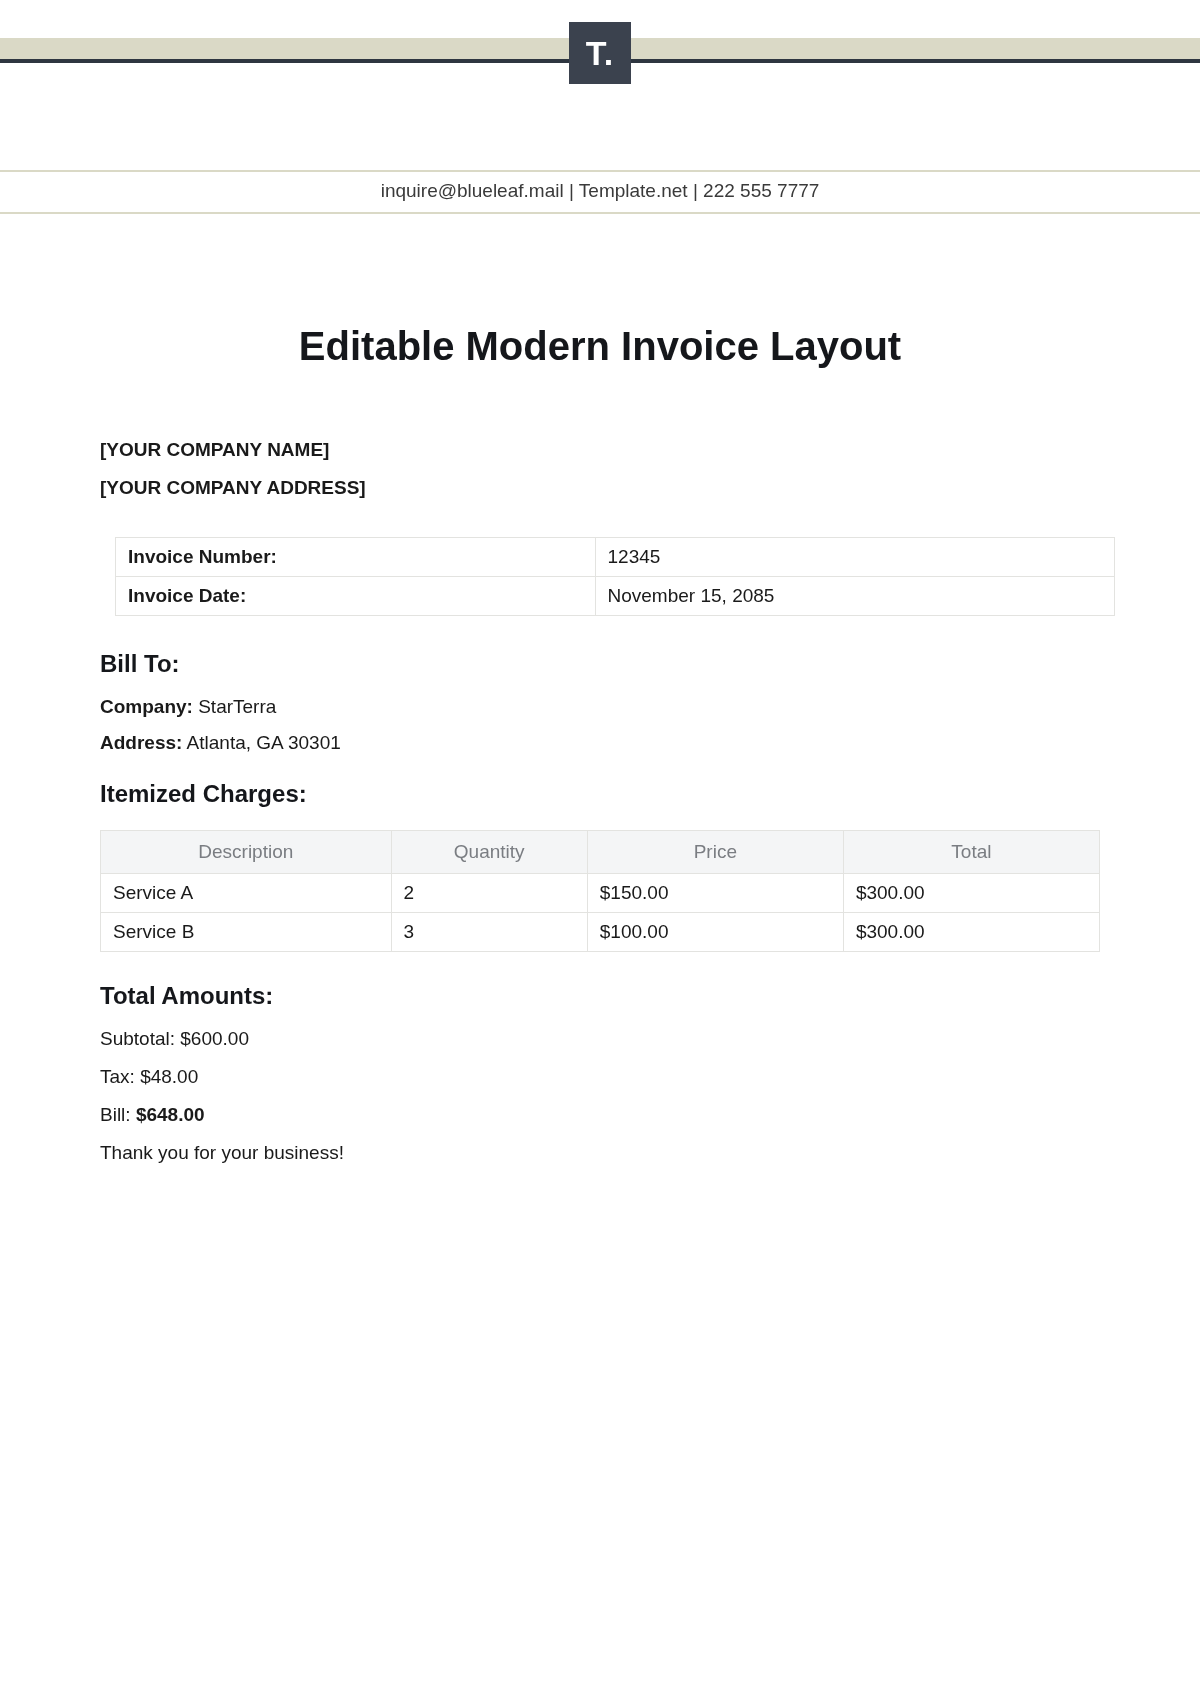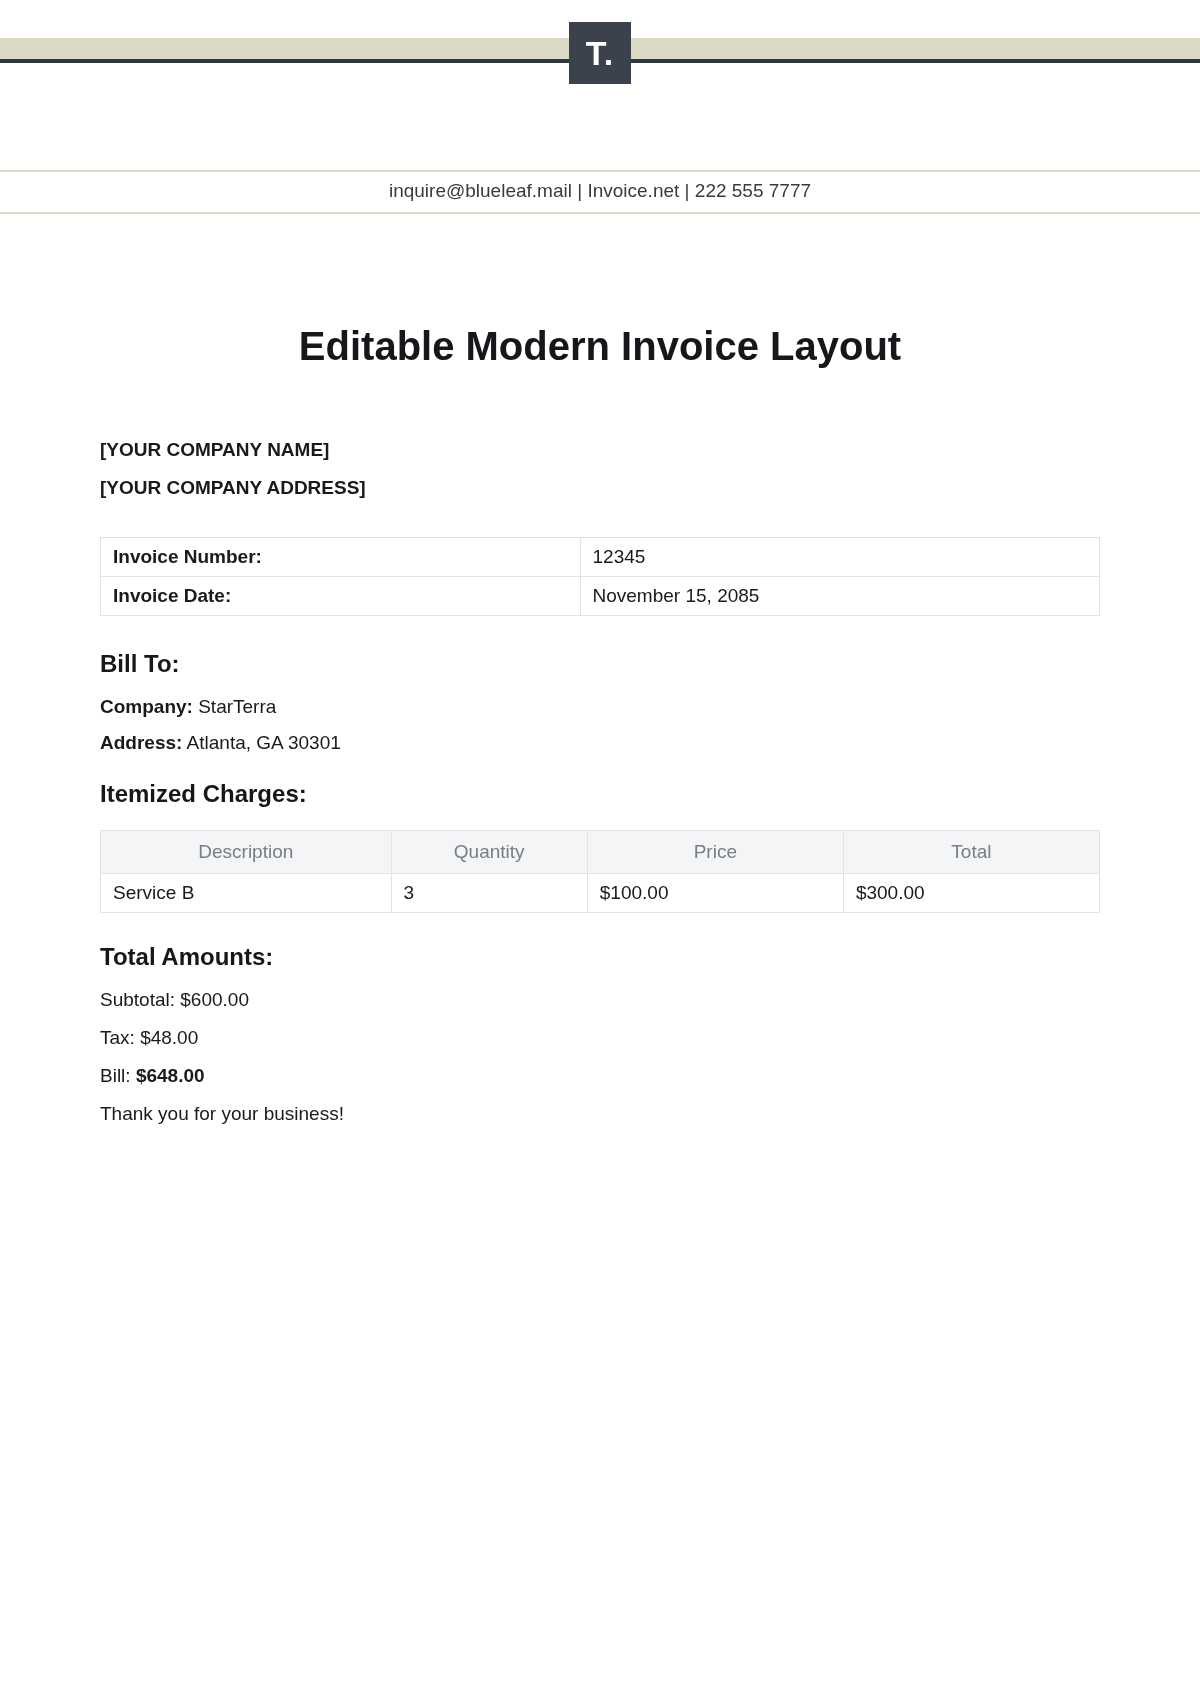--- a/index.html
+++ b/index.html
@@ -64,21 +64,21 @@
     color: #15171b;
   }
   .co-line {
     font-weight: 700;
     font-size: 19px;
     margin-bottom: 16px;
   }
   .meta-table {
     width: 100%;
     border-collapse: collapse;
-    margin: 38px 0 34px;
+    margin: 38px 15px 34px;
     font-size: 19px;
   }
   .meta-table td {
     border: 1px solid #e3e3e0;
     padding: 8px 12px;
   }
   .meta-table td.k { font-weight: 700; width: 48%; }
   h2.section {
     font-size: 24px;
     font-weight: 700;
@@ -120,21 +120,21 @@
 
 <div class="topband">
   <div class="stripe"></div>
   <div class="stripe-line"></div>
   <div class="logo-box">T.</div>
 </div>
 
 <div class="contact-bar">
   <span>inquire@blueleaf.mail</span>
   <span>  |  </span>
-  <span>Invoice.net</span>
+  <span>Template.net</span>
   <span>  |  </span>
   <span>222 555 7777</span>
 </div>
 
 <div class="content">
 
   <h1 class="page-title">Editable Modern Invoice Layout</h1>
 
   <div class="co-line">[YOUR COMPANY NAME]</div>
   <div class="co-line">[YOUR COMPANY ADDRESS]</div>
@@ -168,20 +168,26 @@
     <thead>
       <tr>
         <th>Description</th>
         <th>Quantity</th>
         <th>Price</th>
         <th>Total</th>
       </tr>
     </thead>
     <tbody id="items-body">
         <tr>
+          <td>Service A</td>
+          <td>2</td>
+          <td>$150.00</td>
+          <td>$300.00</td>
+        </tr>
+        <tr>
           <td>Service B</td>
           <td>3</td>
           <td>$100.00</td>
           <td>$300.00</td>
         </tr>
       </tbody>
   </table>
 
   <h2 class="section">Total Amounts:</h2>
   <div class="totals">

